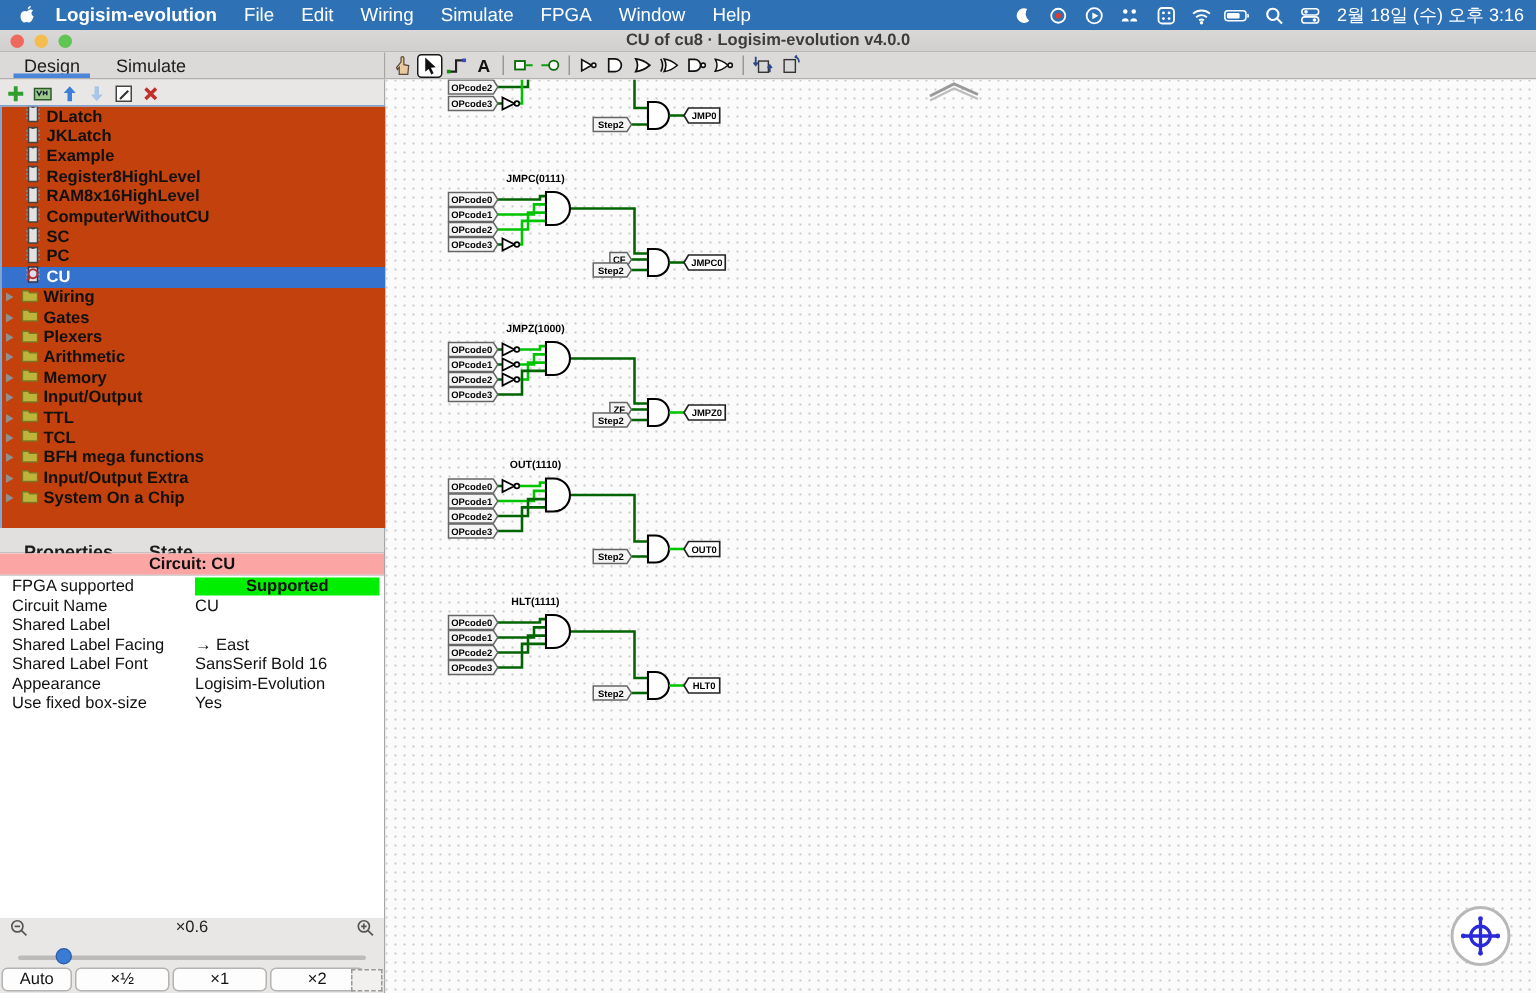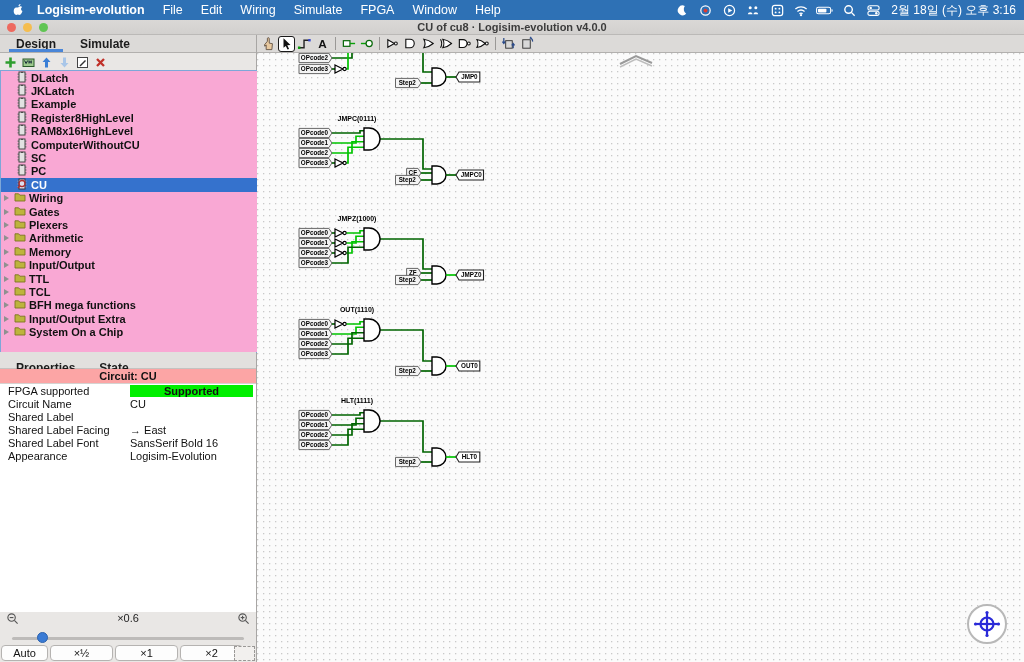--- a/index.html
+++ b/index.html
@@ -21,36 +21,36 @@
             background:linear-gradient(#dad8d6,#d2d0ce);border-bottom:1px solid #bbb9b7;
             display:flex;align-items:center;}
   .traffic{width:9px;height:9px;border-radius:50%;margin-left:7px;flex:0 0 auto;}
   #window-title{position:absolute;left:0;right:0;text-align:center;font-size:11px;
                 font-weight:bold;color:#3c3c3c;}
 
   
   #header-band{position:absolute;top:35px;left:0;right:0;height:18px;display:flex;}
   #left-tabs{width:257px;box-sizing:border-box;background:#dcdad8;border-right:1px solid #a8a6a4;
              border-bottom:1px solid #b2b0ae;display:flex;align-items:stretch;padding-left:4px;}
-  .ltab{font-size:12px;font-weight:bold;color:#1c1c1c;padding:1px 12px 0;position:relative;
+  .ltab{font-size:12px;font-weight:normal;color:#1c1c1c;padding:1px 12px 0;position:relative;
         display:flex;align-items:center;}
   .ltab.active::after{content:"";position:absolute;left:5px;right:5px;bottom:0;height:3px;background:#4a86d8;}
   #canvas-toolbar{flex:1;background:#dcdad8;border-bottom:1px solid #b2b0ae;
                   display:flex;align-items:center;padding-left:3px;gap:1px;}
   .tool-btn{width:17px;height:16px;display:flex;align-items:center;justify-content:center;box-sizing:border-box;}
   .tool-btn.selected{border:1.5px solid #1a1a1a;border-radius:3px;background:#fff;}
   .tb-sep{width:1px;height:13px;background:#9a9896;margin:0 3px;}
 
   
   #left-column{position:absolute;top:53px;left:0;width:257px;bottom:0;background:#e9e7e5;
                border-right:1px solid #a8a6a4;box-sizing:border-box;}
   #explorer-toolbar{height:17px;display:flex;align-items:center;gap:5px;padding:1px 0 0 4px;}
   .ex-btn{width:13px;height:13px;display:flex;align-items:center;justify-content:center;}
 
-  #tree{position:absolute;top:18px;left:1px;width:278px;height:281px;background:#f9a8d4;
+  #tree{position:absolute;top:18px;left:1px;width:278px;height:281px;background:#c2410c;
         outline:1px solid #7ea7d8;overflow:hidden;}
   .tree-item{height:13.4px;display:flex;align-items:center;font-size:11px;font-weight:bold;
              color:#111;gap:3px;white-space:nowrap;}
   .tree-item .pad{width:12px;flex:0 0 auto;}
   .tree-item .expander{width:10px;flex:0 0 auto;display:flex;justify-content:center;}
   .tree-item.selected{background:#3572cd;color:#fff;}
   #tree-scrollbar{position:absolute;right:0;top:0;width:8px;height:100%;background:#f3f3f3;border-left:1px solid #e0e0e0;}
   #tree-thumb{position:absolute;top:2px;left:0.5px;width:6px;height:36px;background:#ccd8e8;
               border:1px solid #a8b8cc;border-radius:3px;box-sizing:border-box;}
 
@@ -591,20 +591,24 @@
           <span class="prop-label">Shared Label Facing</span>
           <span class="prop-value">→ East</span>
         </div>
         <div class="prop-row">
           <span class="prop-label">Shared Label Font</span>
           <span class="prop-value">SansSerif Bold 16</span>
         </div>
         <div class="prop-row">
           <span class="prop-label">Appearance</span>
           <span class="prop-value">Logisim-Evolution</span>
+        </div>
+        <div class="prop-row">
+          <span class="prop-label">Use fixed box-size</span>
+          <span class="prop-value">Yes</span>
         </div>
       </div>
   </div>
   <div id="props-filler"></div>
   <div id="zoom-area">
     <div id="zoom-row">
       <span class="ex-btn" id="zoom-out-btn">
           <svg width="13" height="13" viewBox="0 0 14 14">
             <circle cx="6" cy="6" r="4" fill="none" stroke="#555" stroke-width="1.2"></circle>
             <line x1="4" y1="6" x2="8" y2="6" stroke="#555" stroke-width="1.2"></line>

